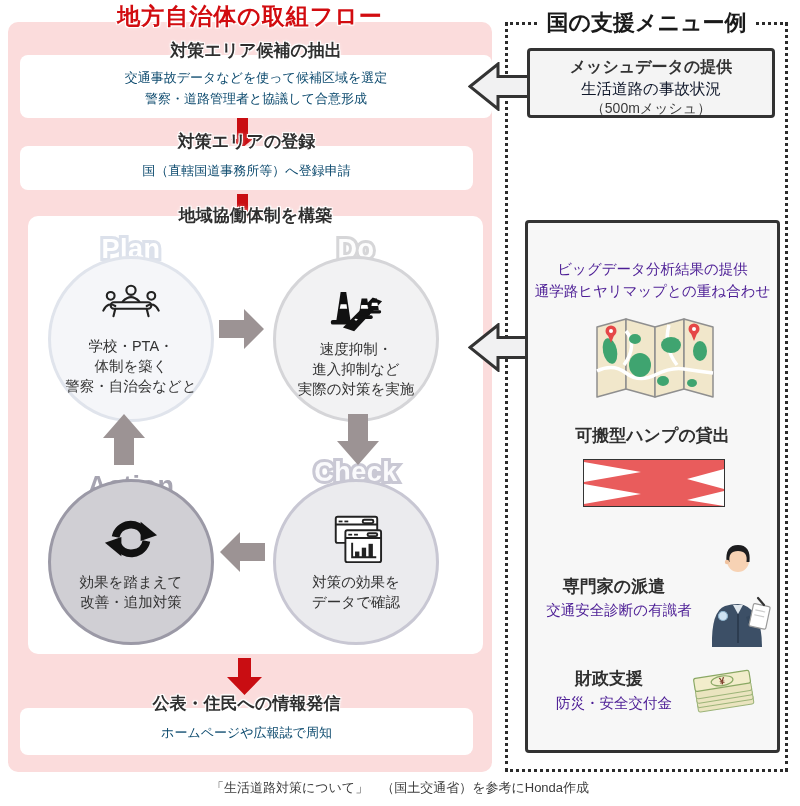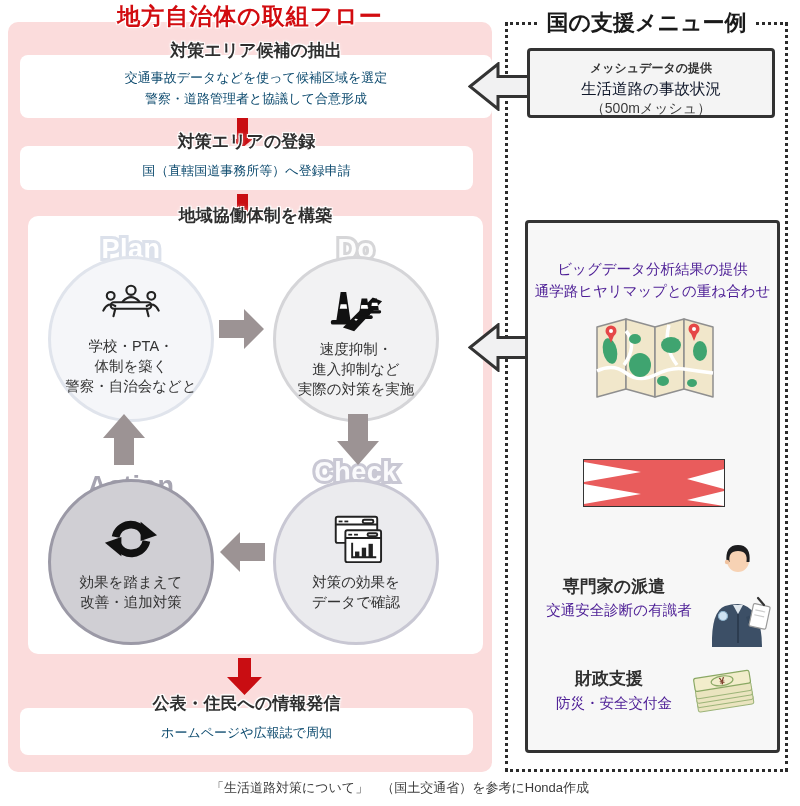--- a/index.html
+++ b/index.html
@@ -43,21 +43,21 @@
   .l-do{left:273px;top:234px;--stroke:#d6d6d8;--fill:#fdfdfd;}
   .l-check{left:273px;top:457px;--stroke:#c9c8d4;--fill:#fafafc;}
   .l-action{left:48px;top:471px;--stroke:#ffffff;--fill:#a6a4b1;}
 
   
   .panel-right{left:505px;top:22px;width:283px;height:750px;border:3px dotted #2b2b2b;box-sizing:border-box;}
   .title-right{left:505px;top:8px;width:283px;text-align:center;font-size:22px;font-weight:bold;color:#1a1a1a;}
   .title-right span{background:#fff;padding:0 9px;display:inline-block;}
   .gov-box{background:#f4f4f4;border:3px solid #333;border-radius:4px;box-sizing:border-box;}
   .mesh-box{left:527px;top:48px;width:248px;height:70px;text-align:center;}
-  .mesh-box .b1{font-size:12px;font-weight:bold;margin-top:7px;line-height:21px;}
+  .mesh-box .b1{font-size:16px;font-weight:bold;margin-top:7px;line-height:21px;font-family:Liberation Mono, monospace;}
   .mesh-box .b2{font-size:15.5px;line-height:20px;color:#0f172a;}
   .mesh-box .b3{font-size:14px;line-height:18px;color:#3a3a3a;}
   .support-box{left:525px;top:220px;width:255px;height:533px;background:#f7f7f7;position:absolute;}
   .sb{position:absolute;left:0;right:0;text-align:center;}
   .sb-head{font-size:17px;font-weight:bold;color:#2f2f2f;}
   .sb-line{font-size:14.5px;color:#4c1d95;}
 
   .white-arrow{width:74px;height:49px;}
   .footer-credit{left:0;top:779px;width:800px;text-align:center;font-size:13px;color:#3c3c3c;}
 </style>
@@ -274,20 +274,21 @@
     <g>
       <polygon points="16,24 24,24 20,34" fill="#e54747"></polygon>
       <circle cx="20" cy="22" r="5.5" fill="#e54747"></circle>
       <circle cx="20" cy="22" r="2" fill="#fff"></circle>
       <polygon points="99,22 107,22 103,32" fill="#e54747"></polygon>
       <circle cx="103" cy="20" r="5.5" fill="#e54747"></circle>
       <circle cx="103" cy="20" r="2" fill="#fff"></circle>
     </g>
   </svg>
 
+  <div class="sb sb-head" style="top:201px;">可搬型ハンプの貸出</div>
   <svg class="abs" style="left:55px;top:236px;" width="142" height="48" viewBox="0 0 142 48">
     <rect x="0.5" y="0.5" width="141" height="47" fill="#e95c5c" stroke="#333" stroke-width="1"></rect>
     <g fill="#fff">
       <polygon points="1,3 58,13 1,23"></polygon>
       <polygon points="1,25 58,35 1,45"></polygon>
       <polygon points="141,10 104,20 141,30"></polygon>
       <polygon points="141,32 104,41 141,47"></polygon>
     </g>
   </svg>
 

